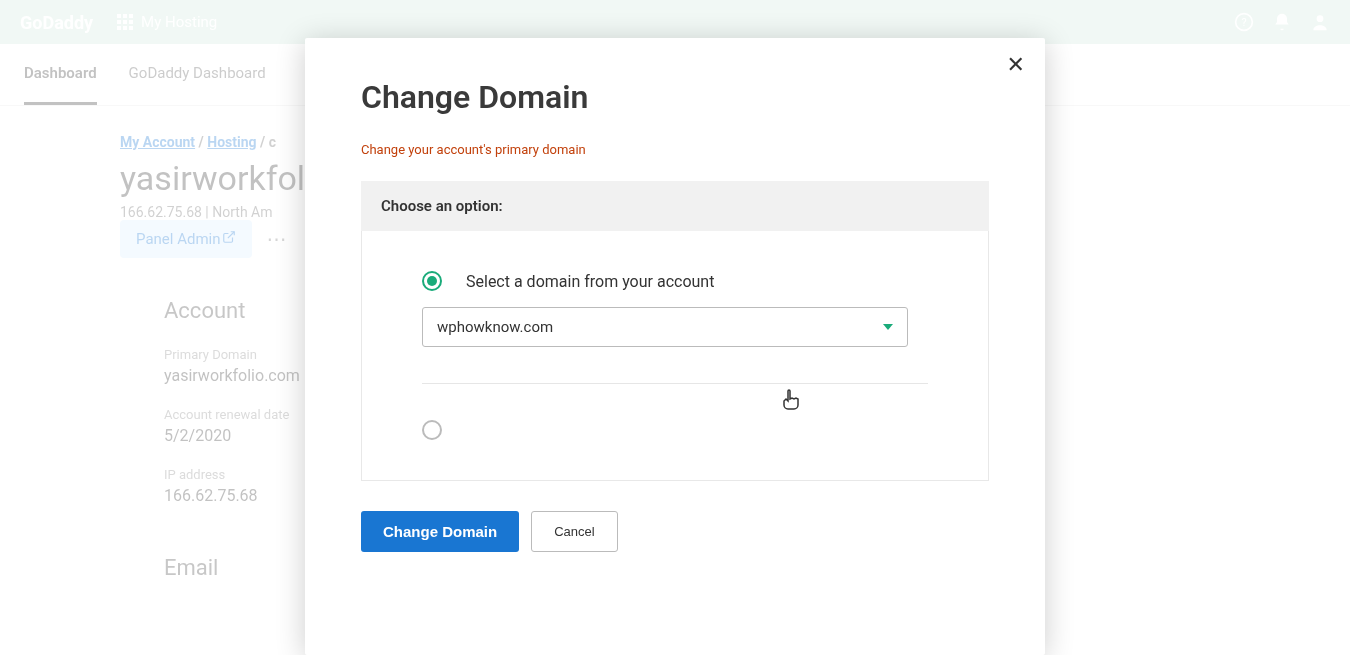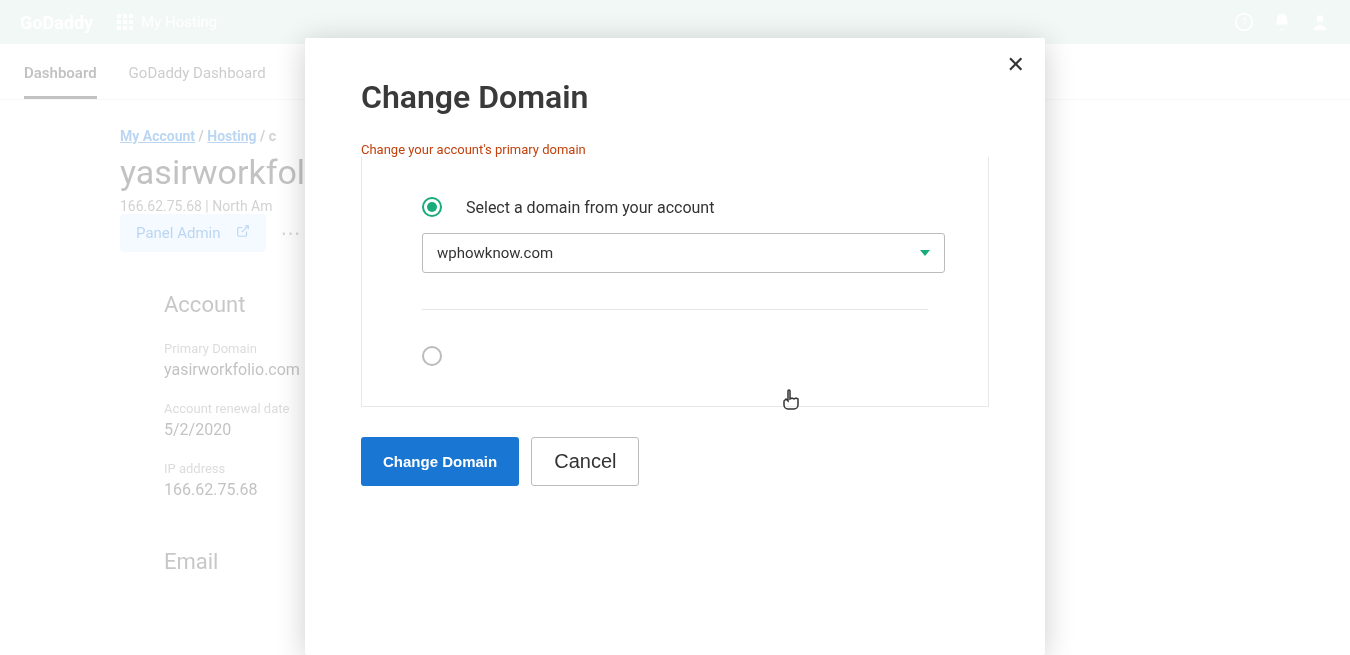--- a/index.html
+++ b/index.html
@@ -27,21 +27,21 @@
     .top-right { display: flex; align-items: center; gap: 18px; }
     .top-right .ticon { width: 20px; height: 20px; display: flex; align-items: center; justify-content: center; }
 
     .tabs {
       display: flex;
       gap: 32px;
       padding: 20px 24px 0 24px;
       border-bottom: 1px solid #e8e8e8;
     }
     .tab {
-      padding-bottom: 14px;
+      padding-bottom: 20px;
       font-size: 15px;
       color: #555;
       cursor: pointer;
     }
     .tab.active {
       font-weight: 600;
       color: #333;
       border-bottom: 3px solid #333;
     }
 
@@ -63,21 +63,21 @@
     .page-title { font-size: 34px; font-weight: 400; color: #333; }
     .page-sub { font-size: 14px; color: #666; margin-top: 6px; }
     .cpanel-btn {
       background: #d9edff;
       color: #1976d2;
       padding: 10px 16px;
       border-radius: 4px;
       font-size: 15px;
       display: flex;
       align-items: center;
-      gap: 16px;
+      gap: 2px;
     }
     .more-dots { color: #777; font-size: 20px; margin-left: 14px; }
 
     .main-cols {
       display: flex;
       padding: 40px 120px 0 120px;
       gap: 60px;
       margin-left: 44px;
     }
     .col-left, .col-right { flex: 1; }
@@ -163,21 +163,21 @@
     .domain-select {
       margin-top: 16px;
       border: 1px solid #bbb;
       border-radius: 3px;
       padding: 10px 14px;
       display: flex;
       justify-content: space-between;
       align-items: center;
       font-size: 15px;
       color: #333;
-      width: 523px;
+      width: 486px;
       cursor: pointer;
     }
     .caret-down {
       width: 0; height: 0;
       border-left: 5px solid transparent;
       border-right: 5px solid transparent;
       border-top: 6px solid #1aab7a;
     }
     .divider { height: 1px; background: #e6e6e6; margin: 36px 0; }
     .modal-actions {
@@ -193,21 +193,21 @@
       font-size: 15px;
       font-weight: 600;
       border-radius: 3px;
       cursor: pointer;
     }
     .btn-secondary {
       background: #fff;
       color: #333;
       border: 1px solid #bbb;
       padding: 12px 22px;
-      font-size: 20px;
+      font-size: 13px;
       border-radius: 3px;
       cursor: pointer;
     }
     .cursor-pointer {
       position: absolute;
       left: 477px;
       top: 351px;
       font-size: 16px;
       pointer-events: none;
     }
@@ -315,20 +315,21 @@
 </div>
 
 <div class="overlay">
   <div class="modal">
     <button class="modal-close">
       <span>✕</span>
     </button>
     <div class="modal-inner">
       <div class="modal-title">Change Domain</div>
       <div class="modal-subtitle">Change your account's primary domain</div>
+      <div class="option-header">Choose an option:</div>
       <div class="option-body">
         <div class="radio-row">
           <span class="radio-outer">
               <span class="radio-inner"></span>
             </span>
           <span>Select a domain from your account</span>
         </div>
         <div class="domain-select">
           <span>wphowknow.com</span>
           <span class="caret-down"></span>

